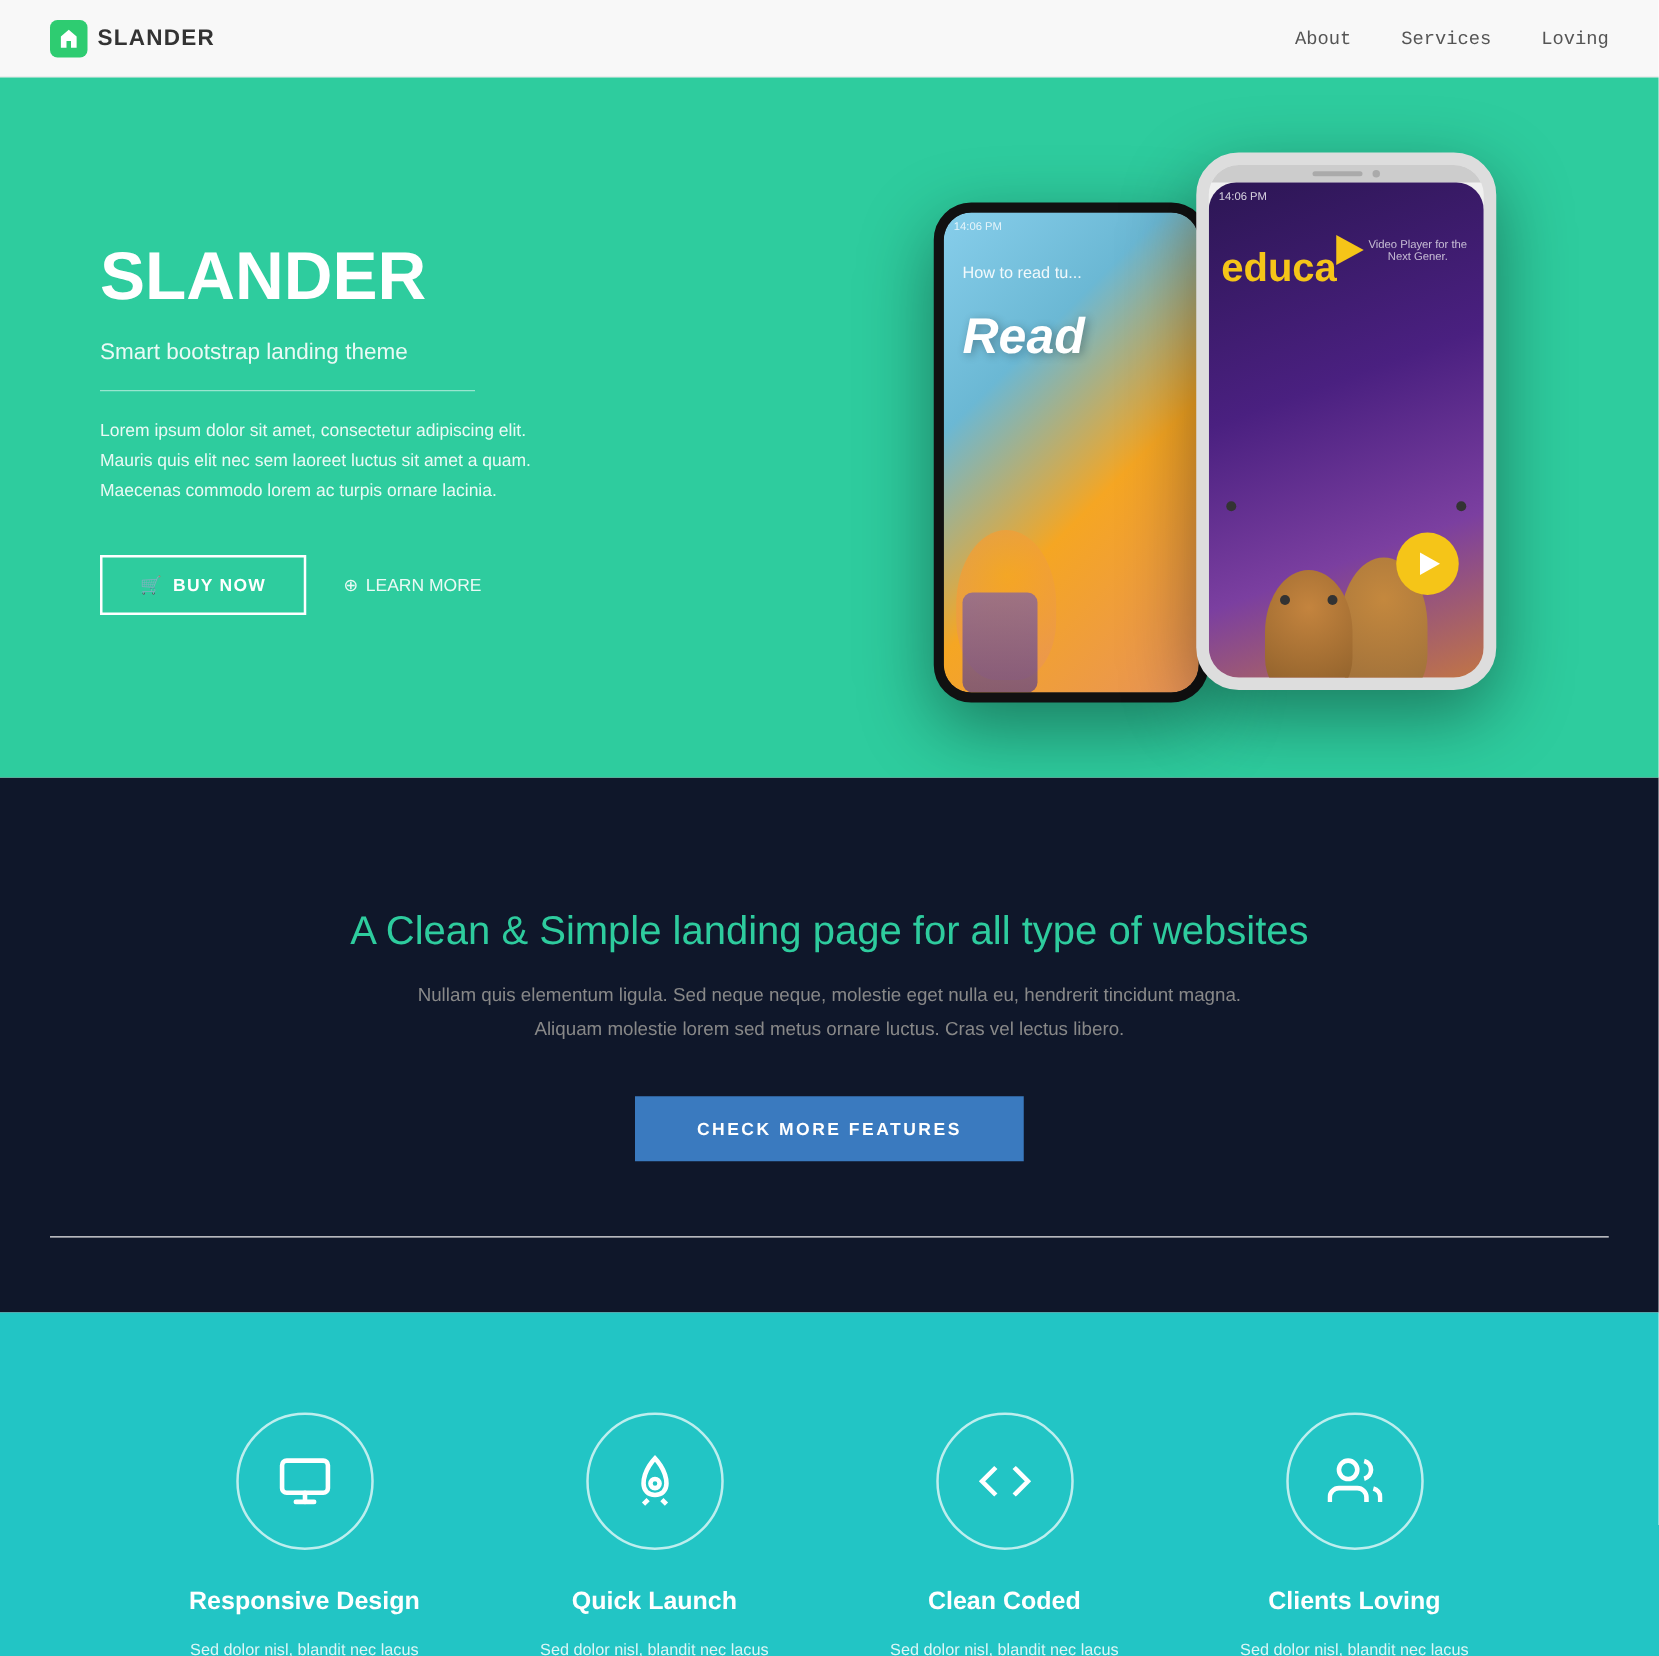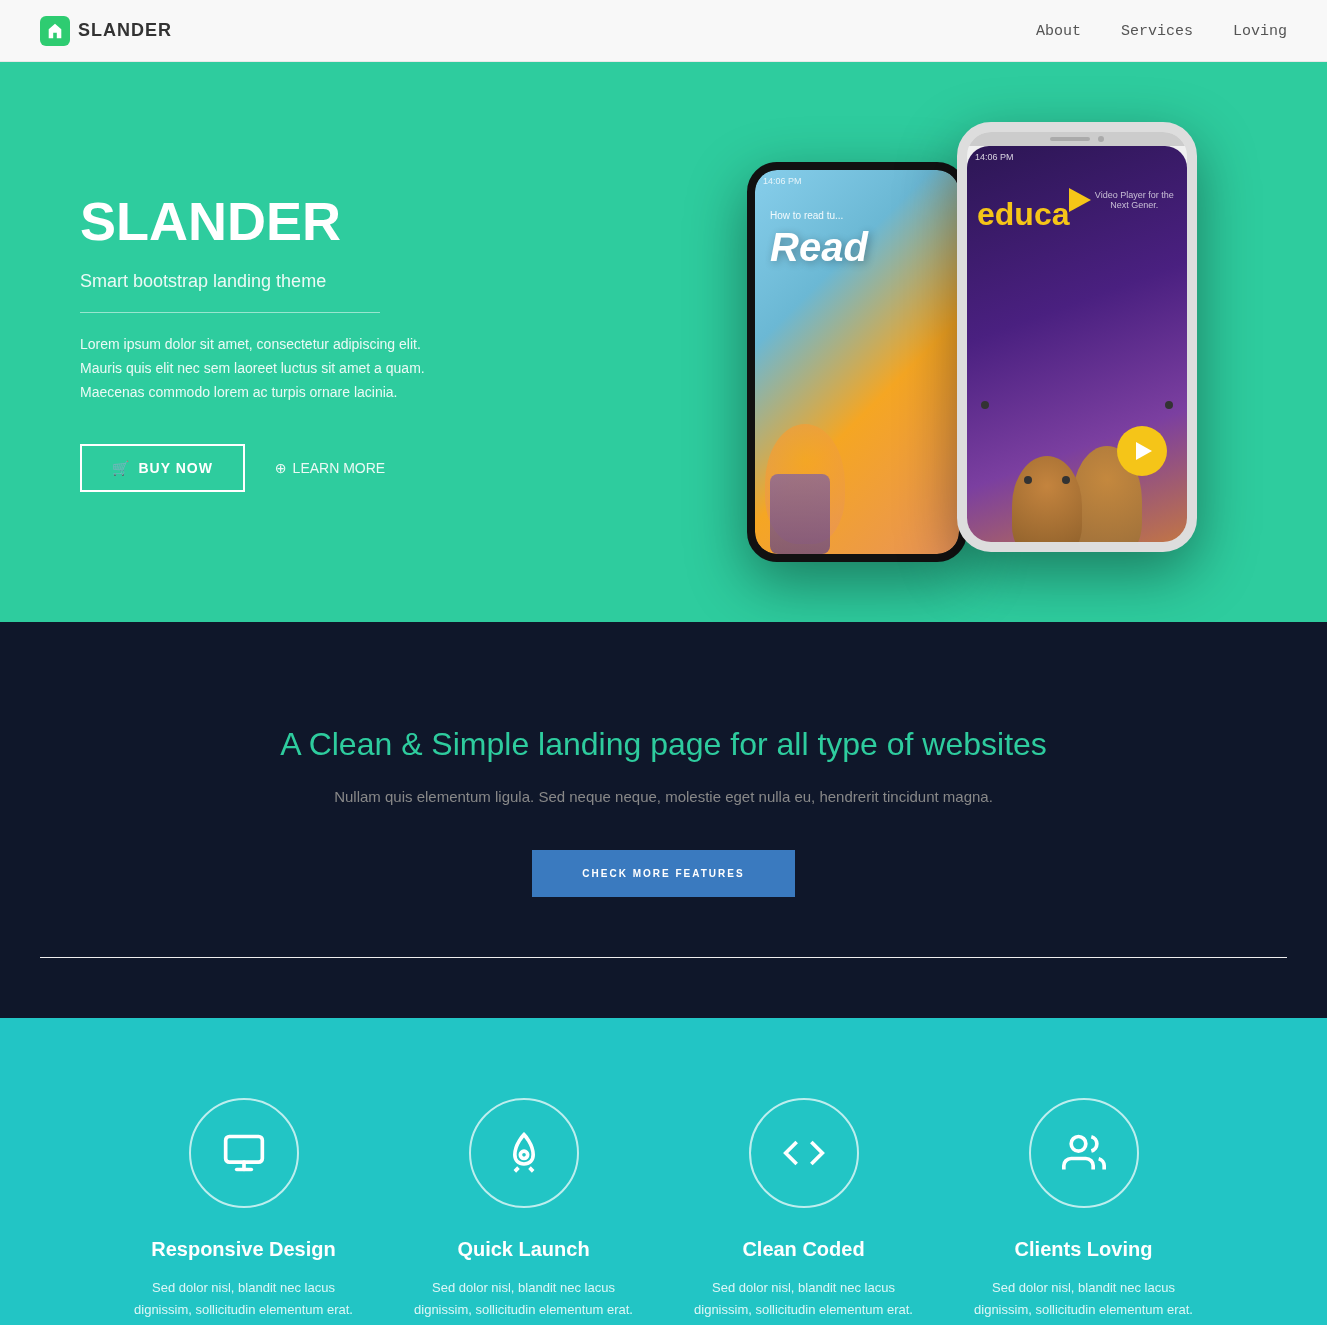--- a/index.html
+++ b/index.html
@@ -199,21 +199,21 @@
       color: #888;
       line-height: 1.8;
       max-width: 700px;
       margin: 0 auto 40px;
     }
     .btn-check {
       background: #3a7abf;
       color: white;
       border: none;
       padding: 18px 50px;
-      font-size: 10px;
+      font-size: 14px;
       font-weight: 700;
       letter-spacing: 2px;
       cursor: pointer;
       text-transform: uppercase;
     }
     .features-divider {
       border: none;
       border-top: 1px solid #eee;
       margin-top: 60px;
     }
@@ -305,21 +305,21 @@
       </button>
     </div>
   </div>
 
   <div class="hero-phones">
 
     <div class="phone phone-black">
       <div class="phone-screen phone-screen-black">
         <div style="position:absolute;top:6px;left:8px;font-size:9px;color:rgba(255,255,255,0.8);">14:06 PM</div>
         <div class="phone-content-black">
-          <div style="margin-top:10px;font-size:10px;color:rgba(255,255,255,0.9);margin-bottom:6px;">How to read tu...</div>
+          <div style="margin-top:10px;font-size:13px;color:rgba(255,255,255,0.9);margin-bottom:24px;">How to read tu...</div>
           <div style="font-size:40px;font-weight:900;color:white;font-style:italic;text-shadow:2px 2px 8px rgba(0,0,0,0.3);line-height:1;">Read</div>
         </div>
 
         <div style="position:absolute;bottom:10px;left:10px;width:80px;height:120px;background:radial-gradient(circle at 50% 30%, #F5A623, #E8935A);border-radius:50% 50% 40% 40%;opacity:0.8;"></div>
         <div style="position:absolute;bottom:0;left:15px;width:60px;height:80px;background:linear-gradient(#7B5EA7,#5B4087);border-radius:8px;opacity:0.7;"></div>
       </div>
     </div>
 
     <div class="phone phone-white">
       <div style="background:#ccc;height:14px;display:flex;align-items:center;justify-content:center;border-radius:2px;">
@@ -353,20 +353,21 @@
     </div>
   </div>
 </section>
 
 <section class="features-section">
   <h2 class="features-title">
     <span>A Clean &amp; Simple </span><span style="color:#2ecc9e;">landing page for all type of websites</span>
   </h2>
   <div class="features-desc">
     <p>Nullam quis elementum ligula. Sed neque neque, molestie eget nulla eu, hendrerit tincidunt magna.</p>
+    <p>Aliquam molestie lorem sed metus ornare luctus. Cras vel lectus libero.</p>
   </div>
   <button class="btn-check">CHECK MORE FEATURES</button>
   <hr class="features-divider">
 </section>
 
 <section class="services-section">
   <div class="services-grid">
 
     <div class="service-item">
       <div class="service-icon-circle">

